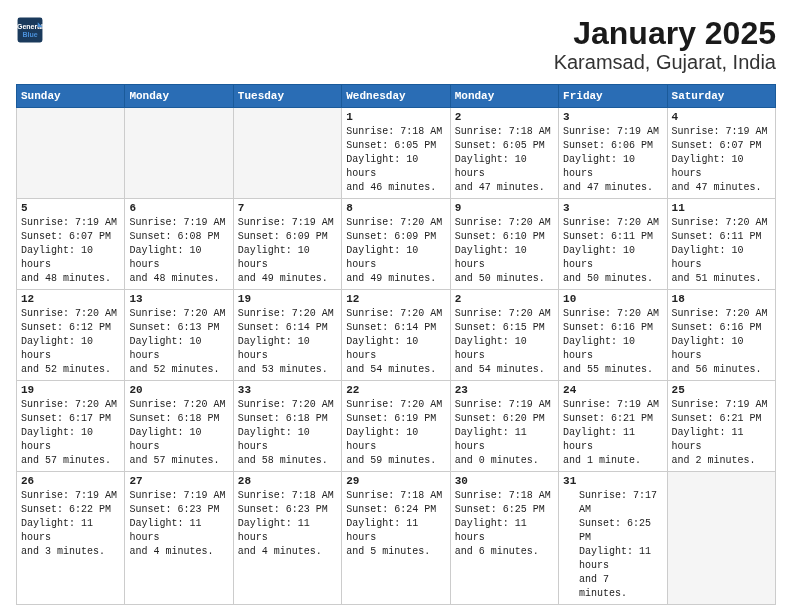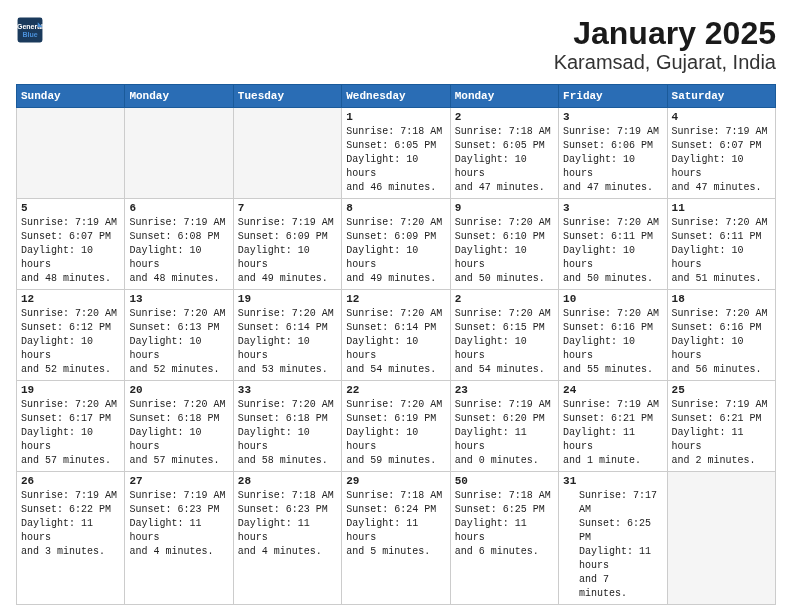--- a/index.html
+++ b/index.html
@@ -331,21 +331,21 @@
 and 4 minutes.</div>
           </td>
           <td>
             <span class="day-num">29</span>
             <div class="day-info" style="white-space: pre-line;">Sunrise: 7:18 AM
 Sunset: 6:24 PM
 Daylight: 11 hours
 and 5 minutes.</div>
           </td>
           <td>
-            <span class="day-num">50</span>
+            <span class="day-num">30</span>
             <div class="day-info" style="white-space: pre-line;">Sunrise: 7:18 AM
 Sunset: 6:25 PM
 Daylight: 11 hours
 and 6 minutes.</div>
           </td>
           <td>
             <span class="day-num">31</span>
             <div class="day-info" style="white-space: pre-line; margin-left: 16px;">Sunrise: 7:17 AM
 Sunset: 6:25 PM
 Daylight: 11 hours

